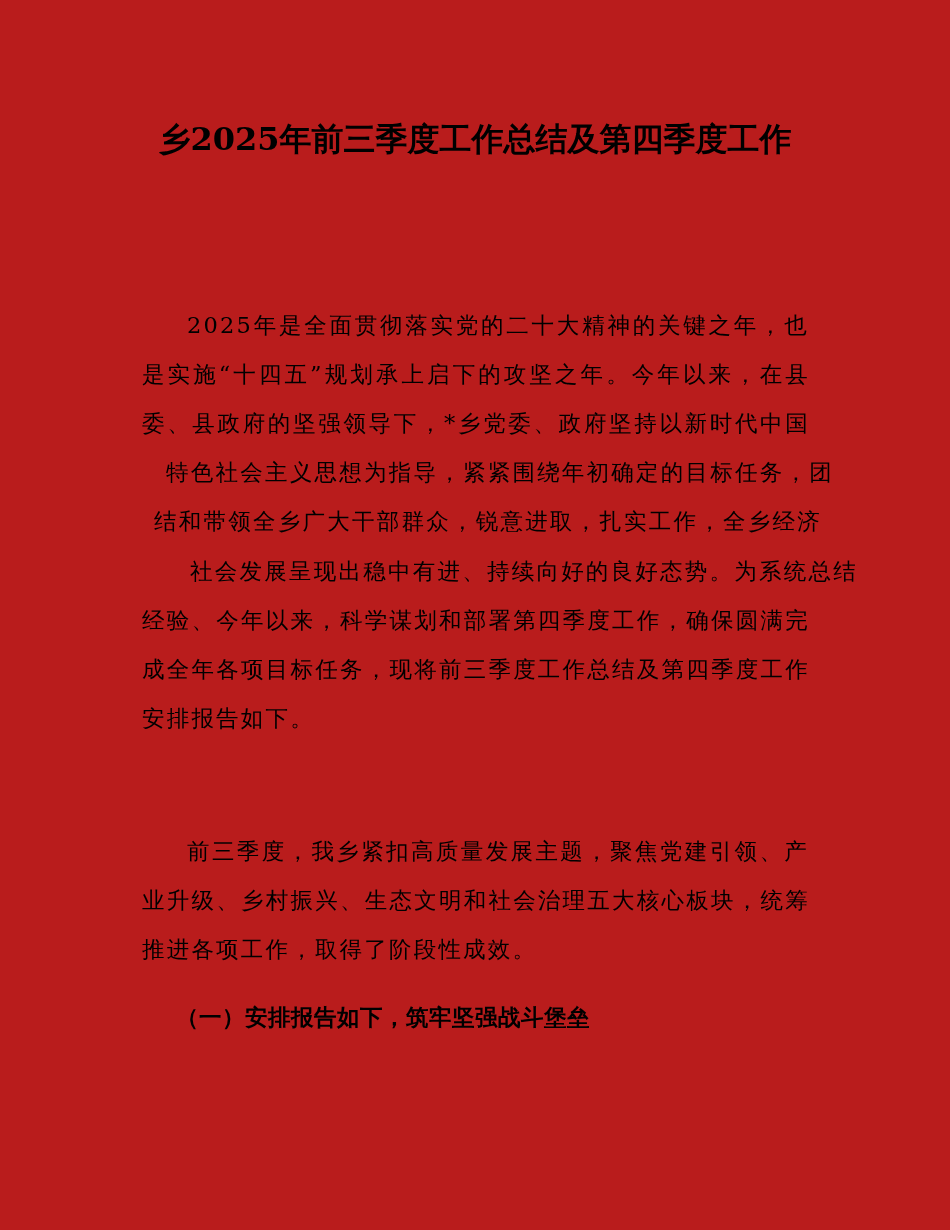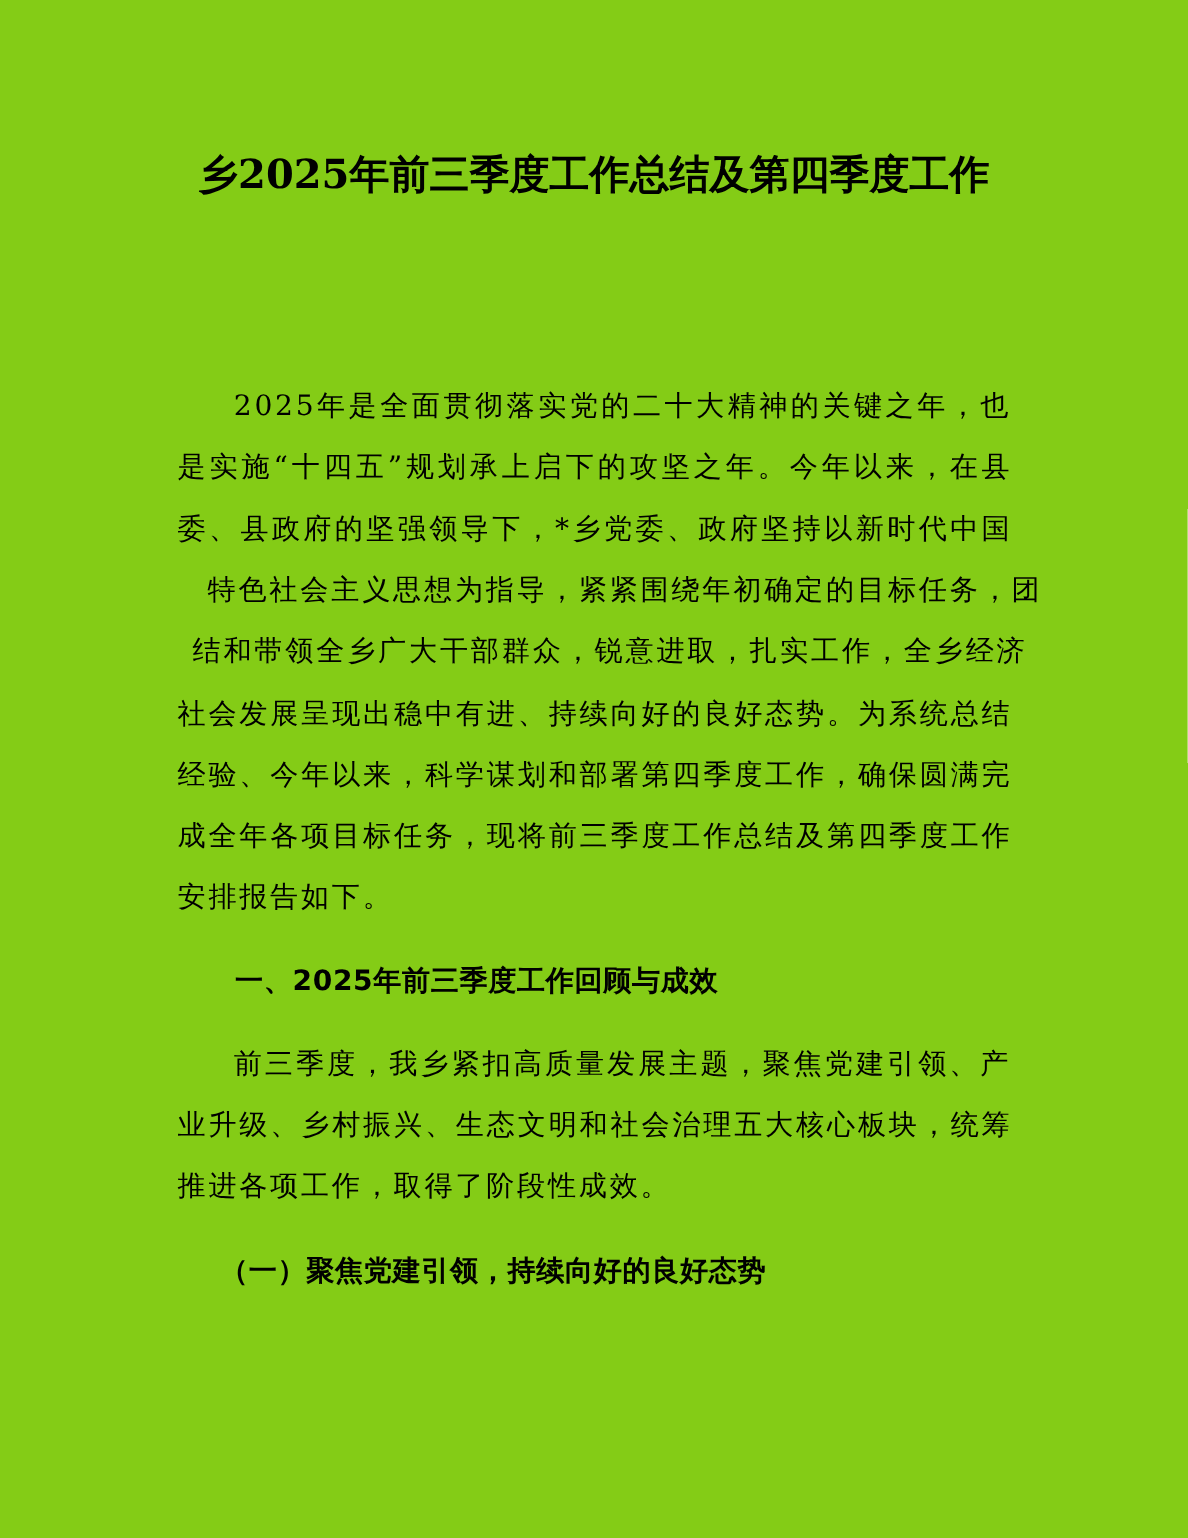--- a/index.html
+++ b/index.html
@@ -13,21 +13,21 @@
       overflow: hidden;
       position: relative;
       color: #000000;
     }
     .page {
       position: absolute;
       left: 0;
       top: 0;
       width: 950px;
       height: 1230px;
-      background: #84cc16;
+      background: #b91c1c;
     }
     .title {
       position: absolute;
       left: 100px;
       width: 750px;
       text-align: center;
       font-family: "DejaVu Serif", "Liberation Serif", serif;
       font-weight: bold;
       font-size: 32px;
       letter-spacing: 0px;
@@ -65,29 +65,28 @@
 <div class="page">
 
   <div class="title line1">乡2025年前三季度工作总结及第四季度工作</div>
 
   <div>
     <div class="body-line indent" style="top:310px;">2025年是全面贯彻落实党的二十大精神的关键之年，也</div>
     <div class="body-line" style="top:359px;">是实施“十四五”规划承上启下的攻坚之年。今年以来，在县</div>
     <div class="body-line" style="top:408px;">委、县政府的坚强领导下，*乡党委、政府坚持以新时代中国</div>
     <div class="body-line" style="top:457px;margin-left:24px;">特色社会主义思想为指导，紧紧围绕年初确定的目标任务，团</div>
     <div class="body-line" style="top:506px;margin-left:12px;">结和带领全乡广大干部群众，锐意进取，扎实工作，全乡经济</div>
-    <div class="body-line" style="top:556px;">社会发展呈现出稳中有进、持续向好的良好态势。为系统总结</div>
+    <div class="body-line" style="top:556px;margin-left:48px;">社会发展呈现出稳中有进、持续向好的良好态势。为系统总结</div>
     <div class="body-line" style="top:605px;">经验、今年以来，科学谋划和部署第四季度工作，确保圆满完</div>
     <div class="body-line" style="top:654px;">成全年各项目标任务，现将前三季度工作总结及第四季度工作</div>
     <div class="body-line last" style="top:703px;">安排报告如下。</div>
   </div>
 
-  <div class="heading" style="left:188px; top:770px;">一、2025年前三季度工作回顾与成效</div>
 
   <div>
     <div class="body-line indent" style="top:836px;">前三季度，我乡紧扣高质量发展主题，聚焦党建引领、产</div>
     <div class="body-line" style="top:885px;">业升级、乡村振兴、生态文明和社会治理五大核心板块，统筹</div>
     <div class="body-line last" style="top:934px;">推进各项工作，取得了阶段性成效。</div>
   </div>
 
-  <div class="heading" style="left:176px; top:1002px;">（一）聚焦党建引领，持续向好的良好态势</div>
+  <div class="heading" style="left:176px; top:1002px;">（一）安排报告如下，筑牢坚强战斗堡垒</div>
 
 </div>
 
 </body></html>

